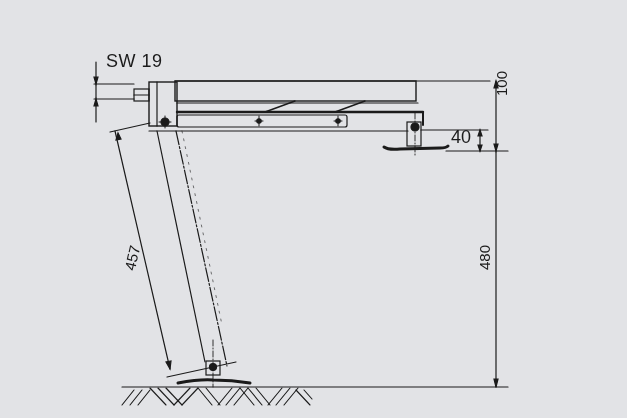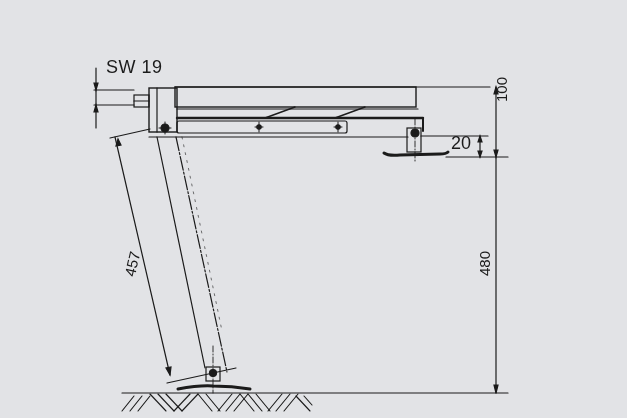--- a/index.html
+++ b/index.html
@@ -1,17 +1,17 @@
 <!DOCTYPE html>
 <html><head>
   <meta charset="utf-8">
   <style>
     html, body { margin: 0; padding: 0; }
     body { width: 627px; height: 418px; background: #e2e3e6; overflow: hidden; }
-    .canvas { position: relative; width: 627px; height: 344px; margin-top: 6px; }
+    .canvas { position: relative; width: 627px; height: 344px; }
     svg { position: absolute; left: 0; top: 0; }
     .label { position: absolute; font-family: "Liberation Sans", sans-serif; color: #1b1b1b; }
     .lbl-sw { left: 106px; top: 51px; font-size: 18px; letter-spacing: 0.5px; }
     .lbl-30 { left: 451px; top: 127px; font-size: 18px; }
     .lbl-100 { left: 493px; top: 96px; font-size: 15px; transform: rotate(-90deg); transform-origin: left top; }
     .lbl-480 { left: 476px; top: 270px; font-size: 15px; transform: rotate(-90deg); transform-origin: left top; }
     .lbl-457 { left: 121px; top: 268px; font-size: 15px; transform: rotate(-77deg); transform-origin: left top; }
   </style>
 </head>
 <body>
@@ -126,17 +126,17 @@
         <line x1="268" y1="405" x2="282" y2="388"></line>
         <line x1="276" y1="405" x2="290" y2="388"></line>
         <line x1="284" y1="405" x2="298" y2="388"></line>
         <line x1="296" y1="390" x2="310" y2="405"></line>
         <line x1="304" y1="390" x2="312" y2="399"></line>
       </g>
     </g>
   </svg>
 
   <span class="label lbl-sw">SW 19</span>
-  <span class="label lbl-30">20</span>
+  <span class="label lbl-30">40</span>
   <span class="label lbl-100">100</span>
   <span class="label lbl-480">480</span>
   <span class="label lbl-457">457</span>
 </div>
 
 </body></html>

